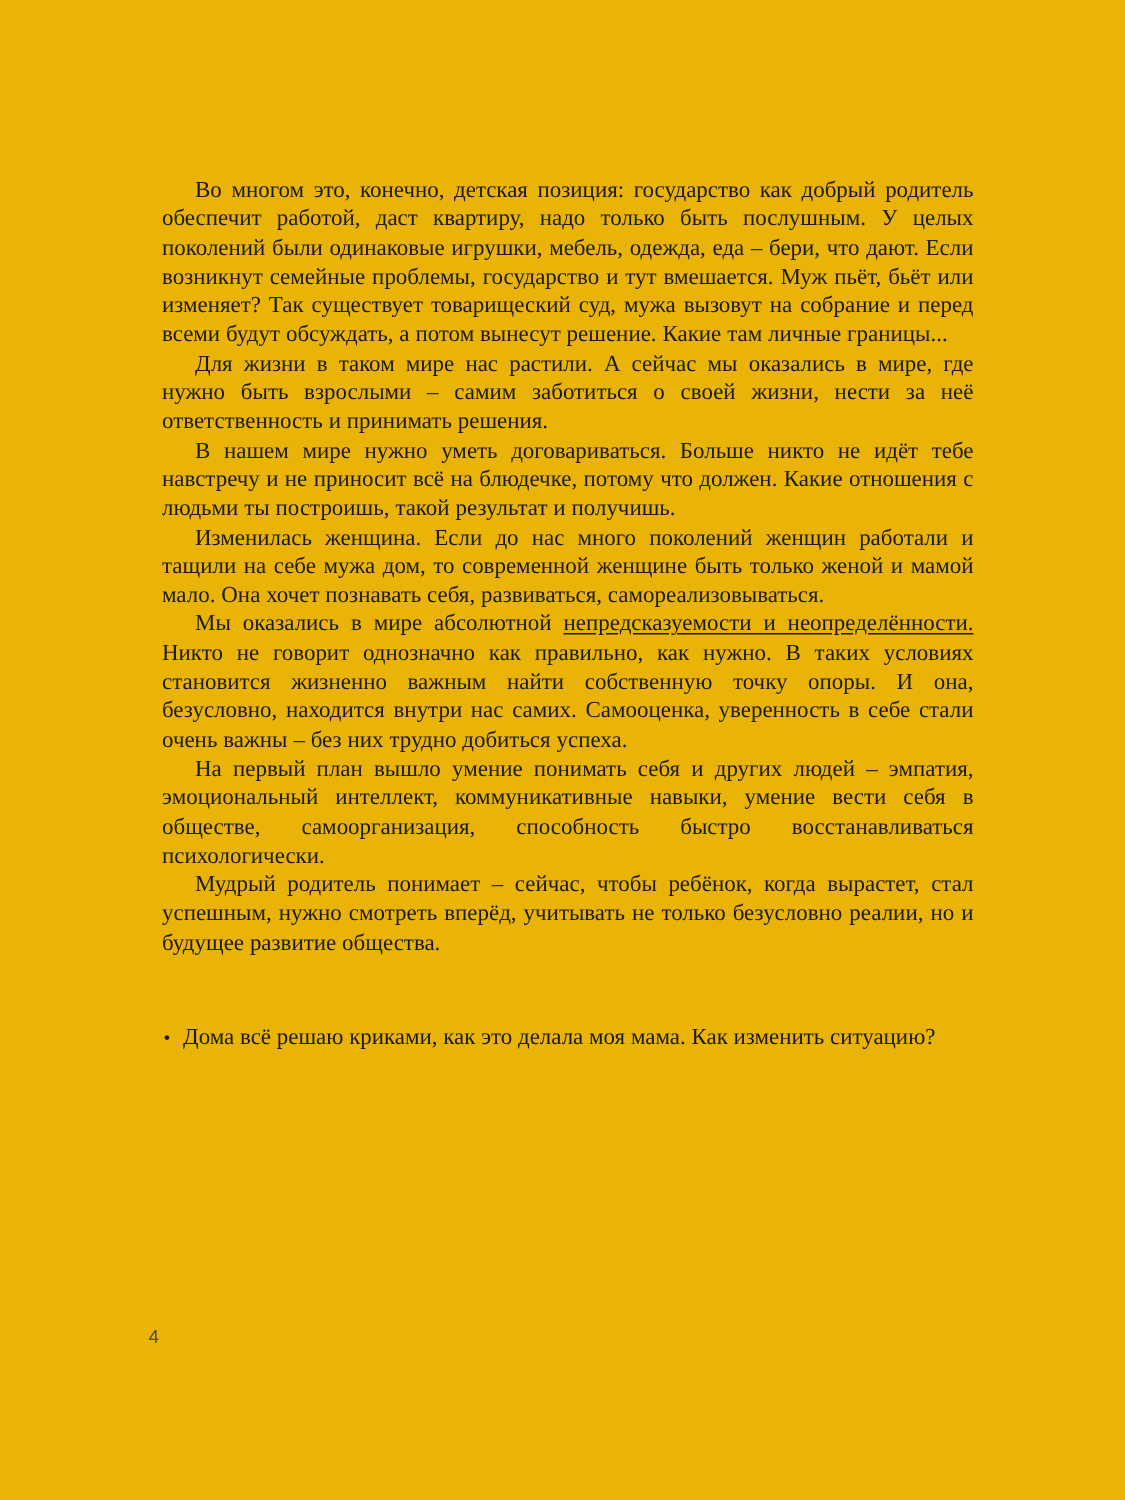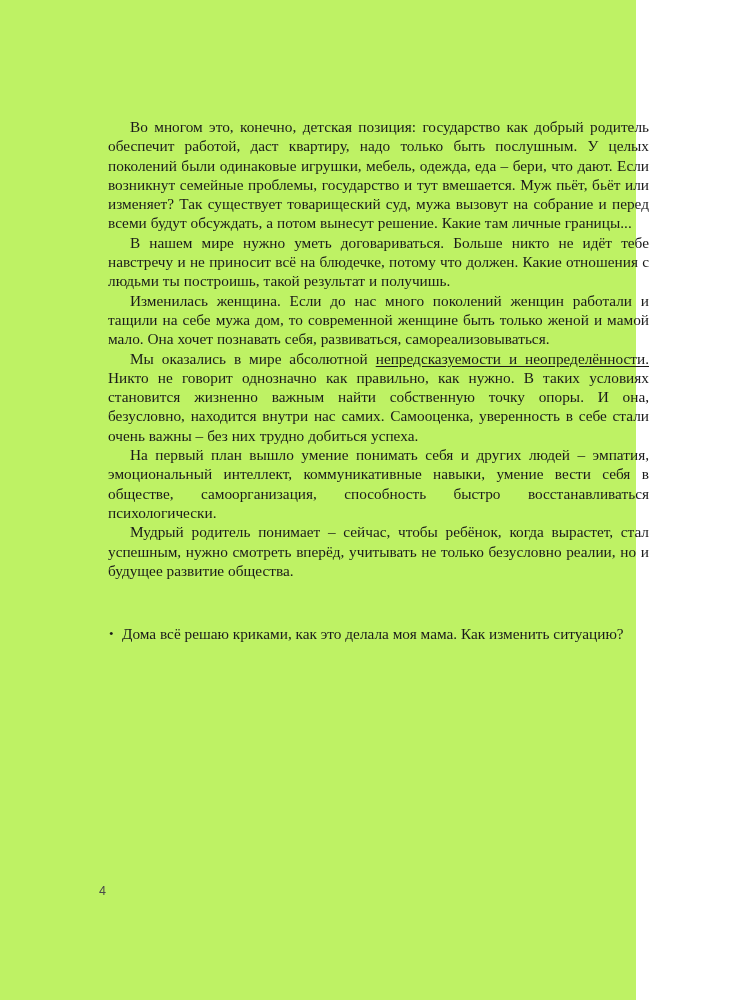--- a/index.html
+++ b/index.html
@@ -11,23 +11,23 @@
     width: 750px;
     height: 1000px;
     background: #ffffff;
     font-family: "Liberation Serif", "DejaVu Serif", serif;
     color: #1a1a1a;
     overflow: hidden;
   }
 
   .page {
     position: relative;
-    width: 636px;
+    width: 750px;
     height: 1000px;
-    background: #bef264;
+    background: #eab308;
     box-sizing: border-box;
   }
 
   .text-column {
     position: absolute;
     left: 108px;
     top: 117px;
     width: 541px;
   }
 
@@ -89,20 +89,21 @@
   .spacer-lg { height: 22px; }
 </style>
 </head>
 <body>
 
 <div class="page">
 
   <div class="text-column">
 
     <p class="body-par">Во многом это, конечно, детская позиция: государство как добрый родитель обеспечит работой, даст квартиру, надо только быть послушным. У целых поколений были одинаковые игрушки, мебель, одежда, еда – бери, что дают. Если возникнут семейные проблемы, государство и тут вмешается. Муж пьёт, бьёт или изменяет? Так существует товарищеский суд, мужа вызовут на собрание и перед всеми будут обсуждать, а потом вынесут решение. Какие там личные границы...</p>
+    <p class="body-par">Для жизни в таком мире нас растили. А сейчас мы оказались в мире, где нужно быть взрослыми – самим заботиться о своей жизни, нести за неё ответственность и принимать решения.</p>
     <p class="body-par">В нашем мире нужно уметь договариваться. Больше никто не идёт тебе навстречу и не приносит всё на блюдечке, потому что должен. Какие отношения с людьми ты построишь, такой результат и получишь.</p>
     <p class="body-par">Изменилась женщина. Если до нас много поколений женщин работали и тащили на себе мужа дом, то современной женщине быть только женой и мамой мало. Она хочет познавать себя, развиваться, самореализовываться.</p>
 
     <p class="body-par"><span>Мы оказались в мире абсолютной </span><span class="emph">непредсказуемости и неопределённости.</span><span> Никто не говорит однозначно как правильно, как нужно. В таких условиях становится жизненно важным найти собственную точку опоры. И она, безусловно, находится внутри нас самих. Самооценка, уверенность в себе стали очень важны – без них трудно добиться успеха.</span></p>
 
     <p class="body-par">На первый план вышло умение понимать себя и других людей – эмпатия, эмоциональный интеллект, коммуникативные навыки, умение вести себя в обществе, самоорганизация, способность быстро восстанавливаться психологически.</p>
     <p class="body-par">Мудрый родитель понимает – сейчас, чтобы ребёнок, когда вырастет, стал успешным, нужно смотреть вперёд, учитывать не только безусловно реалии, но и будущее развитие общества.</p>
 
     <div class="spacer-lg"></div>
 

